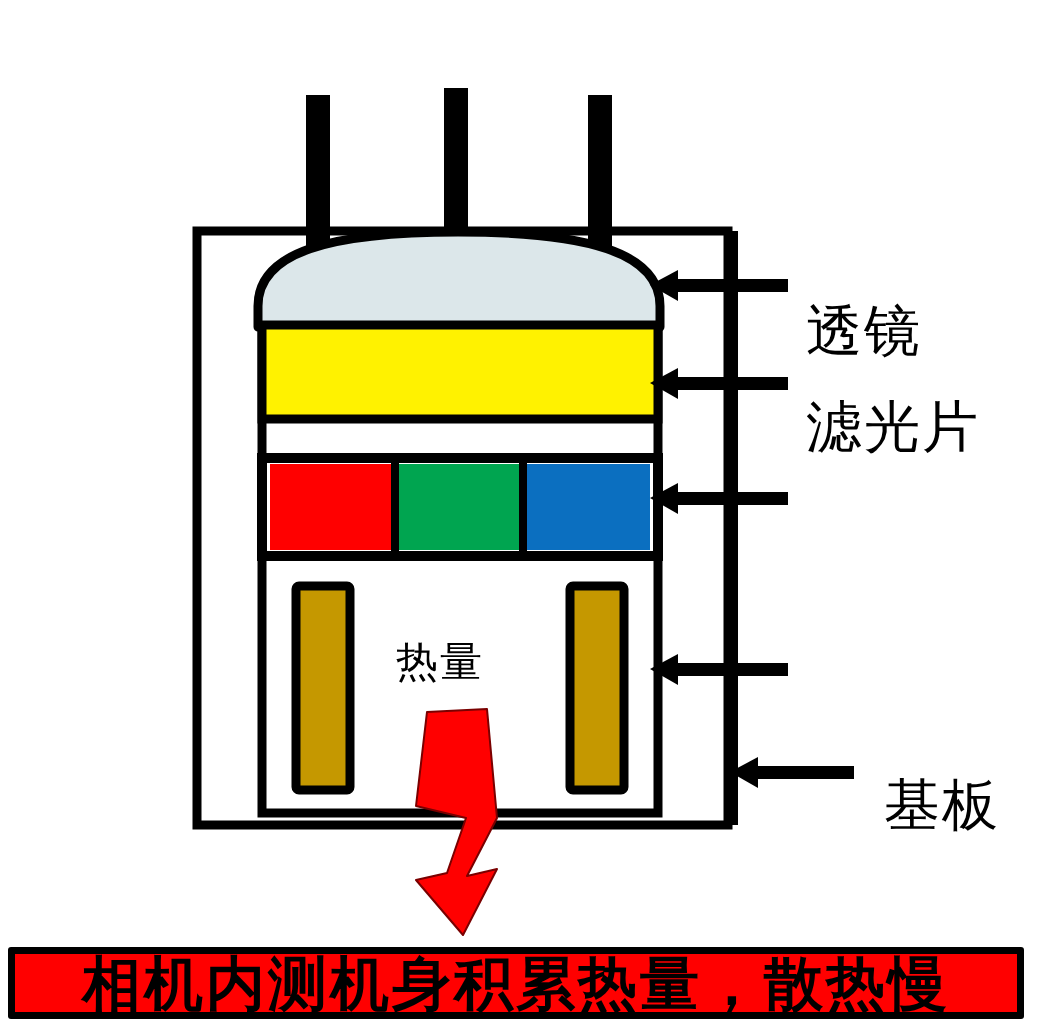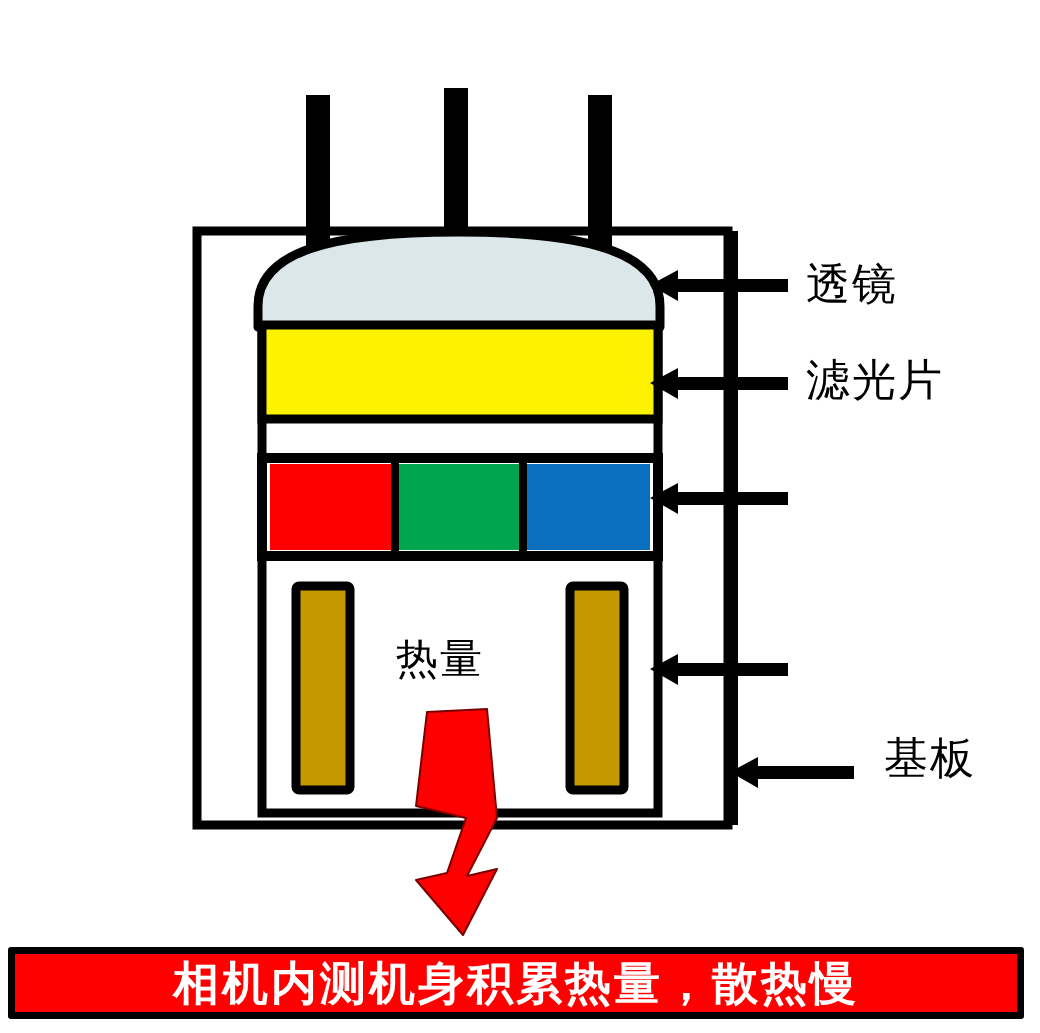--- a/index.html
+++ b/index.html
@@ -34,54 +34,54 @@
   }
   #title-incident-light {
     left: 0;
     top: 14px;
     width: 1040px;
     text-align: center;
     font-size: 50px;
     letter-spacing: 4px;
   }
   .side-label {
-    font-size: 44px;
+    font-size: 56px;
     letter-spacing: 2px;
+    margin-top: 41px;
   }
   #label-lens        { left: 806px; top: 262px; }
   #label-filter      { left: 806px; top: 358px; text-align: right; }
   #label-sensor      { left: 806px; top: 470px; }
   #label-metal       { left: 806px; top: 645px; }
   #label-substrate   { left: 884px; top: 736px; }
   #label-heat {
     left: 396px;
     top: 641px;
     font-size: 42px;
     letter-spacing: 2px;
-    font-family: Liberation Mono, monospace;
   }
   #banner {
     position: absolute;
     left: 8px;
     top: 947px;
     width: 1016px;
     height: 72px;
     box-sizing: border-box;
     background: #FF0000;
     border: 7px solid #000000;
     border-radius: 3px;
     display: flex;
     align-items: center;
     justify-content: center;
   }
   #banner-text {
     position: static;
-    font-size: 46px;
+    font-size: 59px;
     letter-spacing: 3px;
-    color: #ffffff;
+    color: #000000;
     font-weight: 700;
   }
 </style>
 </head>
 <body>
 
 <div id="stage">
 
   <svg id="diagram-svg" viewBox="0 0 1040 1033">
 

